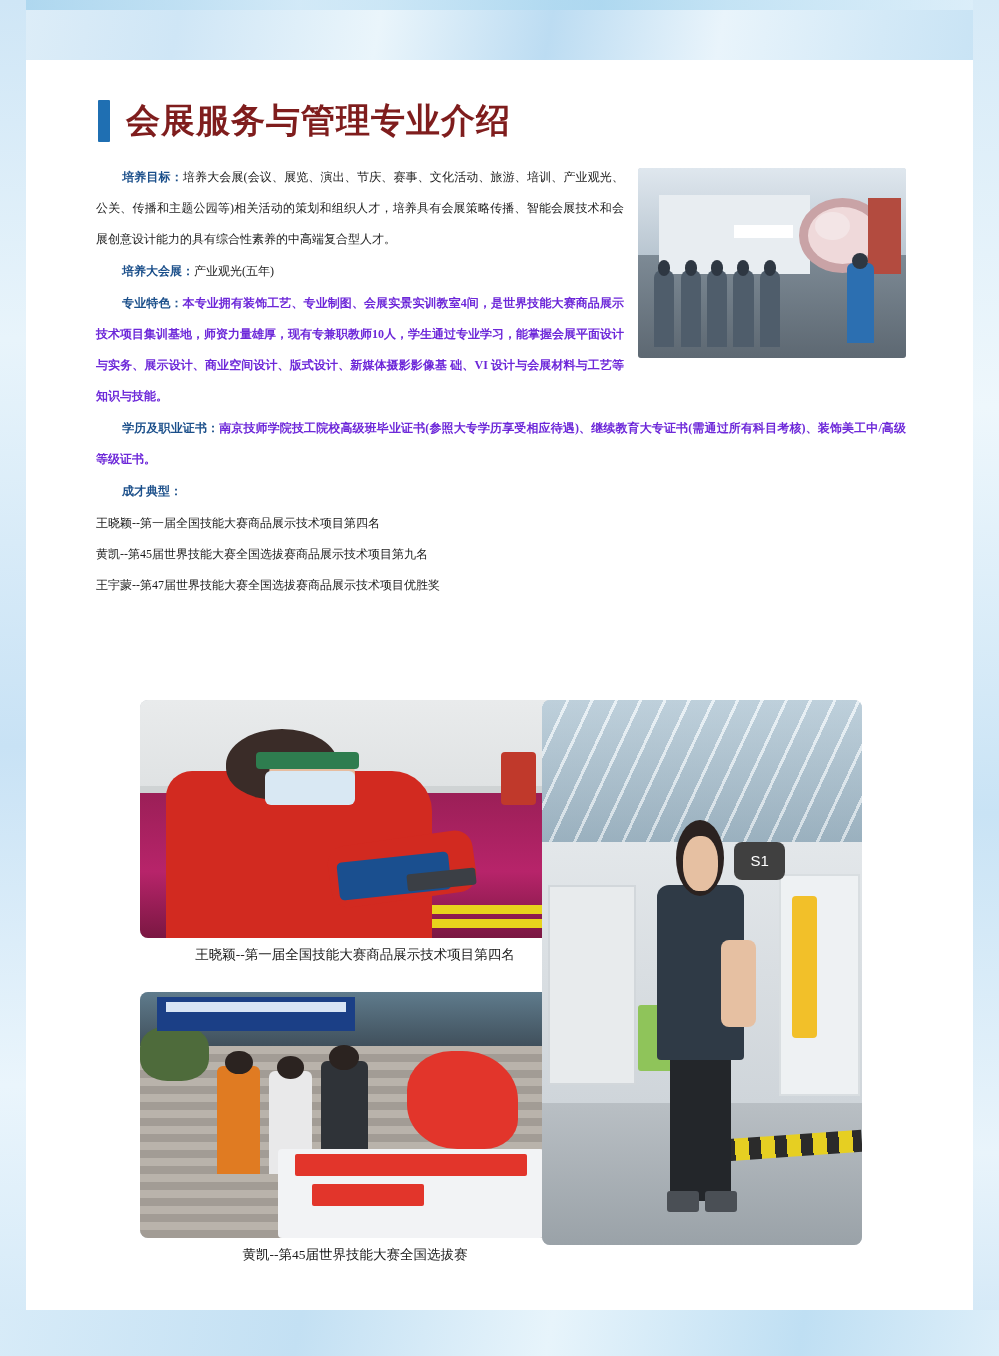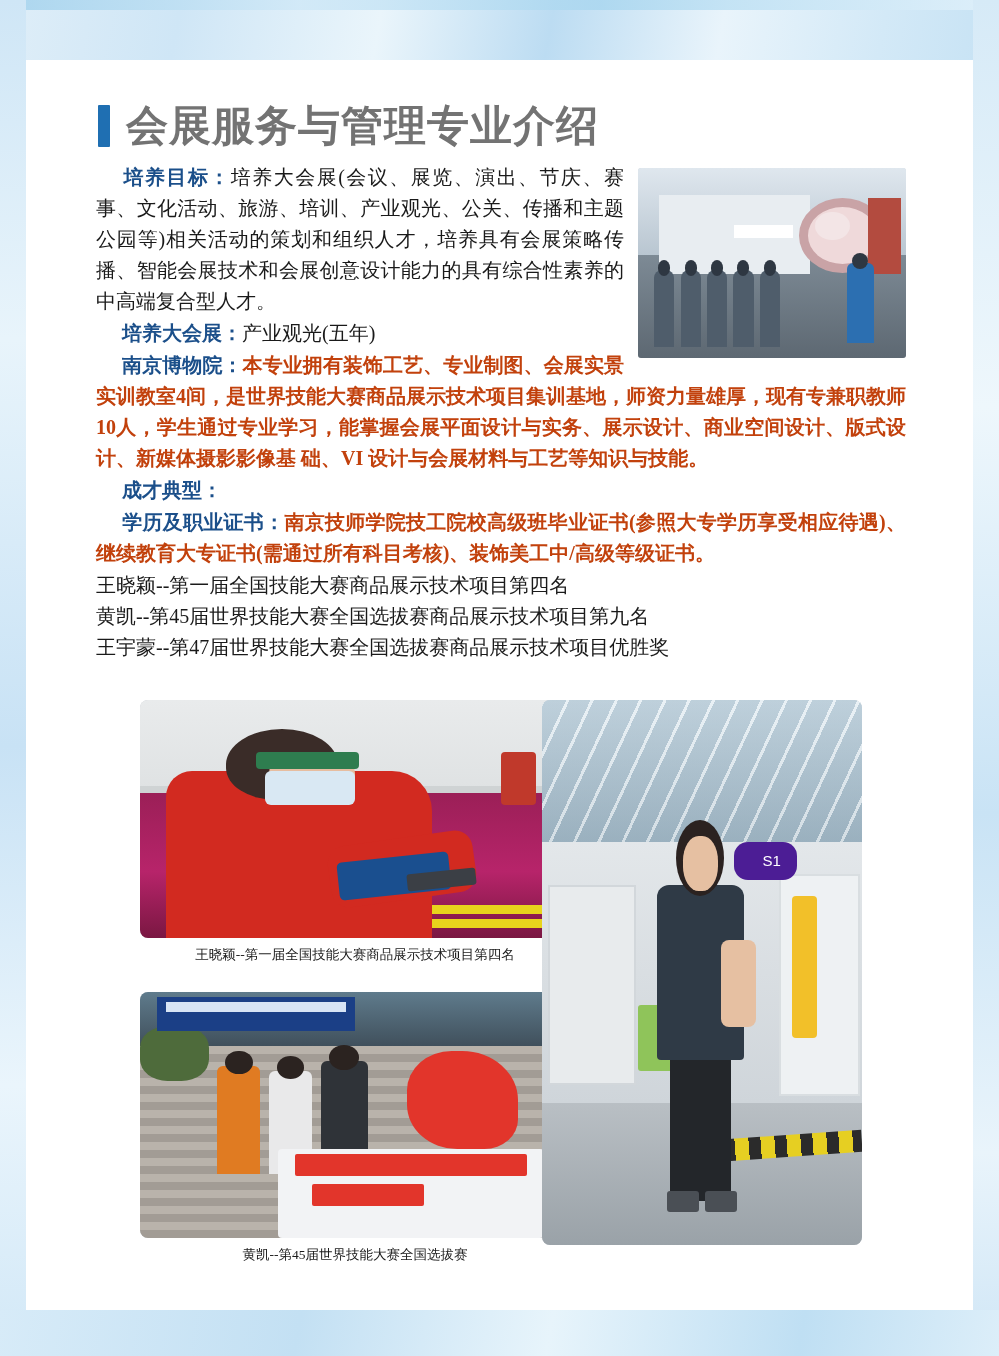--- a/index.html
+++ b/index.html
@@ -37,34 +37,34 @@
 
   
   .title-wrap {
     position:absolute; left:98px; top:98px; display:flex; align-items:center;
   }
   .title-bar {
     width:12px; height:42px; background:#1f6fb2; margin-right:16px; border-radius:1px;
   }
   .title-text {
     font-family:Liberation Sans, sans-serif;
-    font-size:42px; font-weight:bold; color:#737373; letter-spacing:1px;
+    font-size:34px; font-weight:bold; color:#7f1d1d; letter-spacing:1px;
     white-space:nowrap;
   }
 
   
   .content {
     position:absolute; left:96px; top:162px; width:810px;
-    font-size:20px; line-height:31px; color:#1a1a1a;
+    font-size:12px; line-height:31px; color:#1a1a1a;
     text-align:justify;
   }
   .para { margin:0 0 1px 0; }
   .para .ind { display:inline-block; width:26px; }
   .lbl { color:#1b4f8a; font-weight:bold; }
-  .blk { color:#c2410c; font-weight:bold; }
+  .blk { color:#6d28d9; font-weight:bold; }
 
   
   .photo-float {
     float:right; width:268px; height:190px; margin:6px 0 6px 14px;
     border-radius:3px; overflow:hidden; position:relative;
     background:#cfd6dc;
   }
 
   
   .ph { position:absolute; }
@@ -128,21 +128,21 @@
   .p2-p2 { left:30%; top:32%; width:10%; height:42%; background:#e9e9ea; border-radius:6px 6px 0 0; }
   .p2-p3 { left:42%; top:28%; width:11%; height:46%; background:#2f3338; border-radius:6px 6px 0 0; }
   .p2-head { position:absolute; top:-14%; left:18%; width:64%; height:22%; background:#2b2320; border-radius:50%; }
 
   
   .p3-roof { left:0; top:0; width:100%; height:26%; background:linear-gradient(180deg,#cfe0ea,#9fb6c4); }
   .p3-truss { left:0; top:0; width:100%; height:26%;
       background:repeating-linear-gradient(115deg, rgba(255,255,255,.55) 0 3px, rgba(140,160,175,.25) 3px 22px); }
   .p3-hall { left:0; top:26%; width:100%; height:48%; background:linear-gradient(180deg,#e3e7ea,#cfd5da); }
   .p3-floor { left:0; top:74%; width:100%; height:26%; background:linear-gradient(180deg,#b9bfc4,#9aa2a8); }
-  .p3-s1 { left:60%; top:26%; width:16%; height:7%; background:#4c1d95; border-radius:14px;padding-left:12px; }
+  .p3-s1 { left:60%; top:26%; width:16%; height:7%; background:#404040; border-radius:8px; }
   .p3-booth-l { left:2%; top:34%; width:26%; height:36%; background:#e8ebed; border:2px solid #d2d7db; }
   .p3-booth-r { left:74%; top:32%; width:24%; height:40%; background:#eef1f3; border:2px solid #d9dee1; }
   .p3-yellow { left:78%; top:36%; width:8%; height:26%; background:#f2c029; border-radius:4px; }
   .p3-green { left:30%; top:56%; width:20%; height:12%; background:#8fc45a; border-radius:3px; }
   .p3-body { left:36%; top:34%; width:27%; height:32%; background:#2f3a46; border-radius:12px 12px 4px 4px; }
   .p3-head2 { left:42%; top:22%; width:15%; height:14%; background:#2b2220; border-radius:50%; }
   .p3-face2 { left:44%; top:25%; width:11%; height:10%; background:#e6c0a2; border-radius:45%; }
   .p3-legs { left:40%; top:64%; width:19%; height:28%; background:#23262a; border-radius:3px; }
   .p3-shoe1 { left:39%; top:90%; width:10%; height:4%; background:#4a4f55; border-radius:3px; }
   .p3-shoe2 { left:51%; top:90%; width:10%; height:4%; background:#4a4f55; border-radius:3px; }
@@ -197,30 +197,30 @@
 
   <p class="para">
     <span class="ind"></span><span class="lbl">培养目标：</span><span>培养大会展(会议、展览、演出、节庆、赛事、文化活动、旅游、培训、产业观光、公关、传播和主题公园等)相关活动的策划和组织人才，培养具有会展策略传播、智能会展技术和会展创意设计能力的具有综合性素养的中高端复合型人才。</span>
   </p>
 
   <p class="para">
     <span class="ind"></span><span class="lbl">培养大会展：</span><span>产业观光(五年)</span>
   </p>
 
   <p class="para">
-    <span class="ind"></span><span class="lbl">南京博物院：</span><span class="blk">本专业拥有装饰工艺、专业制图、会展实景实训教室4间，是世界技能大赛商品展示技术项目集训基地，师资力量雄厚，现有专兼职教师10人，学生通过专业学习，能掌握会展平面设计与实务、展示设计、商业空间设计、版式设计、新媒体摄影影像基 础、VI 设计与会展材料与工艺等知识与技能。</span>
-  </p>
-
+    <span class="ind"></span><span class="lbl">专业特色：</span><span class="blk">本专业拥有装饰工艺、专业制图、会展实景实训教室4间，是世界技能大赛商品展示技术项目集训基地，师资力量雄厚，现有专兼职教师10人，学生通过专业学习，能掌握会展平面设计与实务、展示设计、商业空间设计、版式设计、新媒体摄影影像基 础、VI 设计与会展材料与工艺等知识与技能。</span>
+  </p>
+
+
+  <p class="para">
+    <span class="ind"></span><span class="lbl">学历及职业证书：</span><span class="blk">南京技师学院技工院校高级班毕业证书(参照大专学历享受相应待遇)、继续教育大专证书(需通过所有科目考核)、装饰美工中/高级等级证书。</span>
+  </p>
 
   <p class="para">
     <span class="ind"></span><span class="lbl">成才典型：</span>
-  </p>
-
-  <p class="para">
-    <span class="ind"></span><span class="lbl">学历及职业证书：</span><span class="blk">南京技师学院技工院校高级班毕业证书(参照大专学历享受相应待遇)、继续教育大专证书(需通过所有科目考核)、装饰美工中/高级等级证书。</span>
   </p>
 
   <p class="list-line">
     <span class="ind"></span><span>王晓颖--第一届全国技能大赛商品展示技术项目第四名</span>
   </p>
   <p class="list-line">
     <span class="ind"></span><span>黄凯--第45届世界技能大赛全国选拔赛商品展示技术项目第九名</span>
   </p>
   <p class="list-line">
     <span class="ind"></span><span>王宇蒙--第47届世界技能大赛全国选拔赛商品展示技术项目优胜奖</span>

